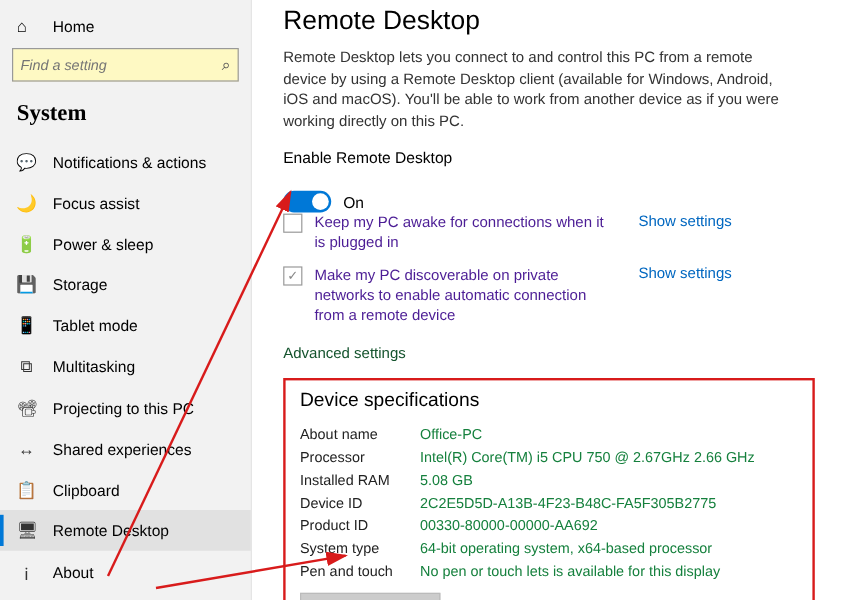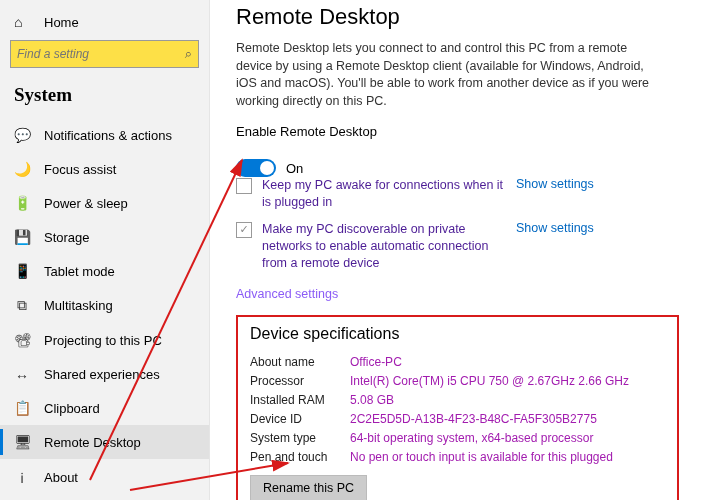--- a/index.html
+++ b/index.html
@@ -26,21 +26,21 @@
     display: flex; align-items: center;
     padding: 6px 14px 10px 14px;
     font-size: 13px;
   }
   .home-row .icon { width: 16px; margin-right: 14px; font-size: 14px; }
   .search-box {
     margin: 0 10px 12px 10px;
     display: flex;
     align-items: center;
     border: 1px solid #999;
-    background: #fde047;
+    background: #fef9c3;
     height: 28px;
     padding: 0 6px;
   }
   .search-box input {
     flex: 1;
     border: none;
     outline: none;
     font-size: 12px;
     color: #666;
     font-style: italic;
@@ -139,27 +139,27 @@
   .option-text {
     font-size: 12.5px;
     color: #4c1d95;
     line-height: 1.35;
     flex: 1;
     max-width: 250px;
   }
   .option-link {
     font-size: 12.5px;
     color: #0067c0;
-    margin-left: 4px;
+    margin-left: 20px;
     white-space: nowrap;
     cursor: pointer;
   }
   .adv-link {
     font-size: 12.5px;
-    color: #8b5cf6;
+    color: #14532d;
     margin: 6px 0 14px 0;
     display: inline-block;
     cursor: pointer;
   }
   
   .spec-box {
     border: 2px solid #d81b1b;
     padding: 8px 12px 10px 12px;
   }
   .spec-title {
@@ -172,21 +172,21 @@
     font-size: 12px;
     line-height: 1.5;
     margin-bottom: 1px;
   }
   .spec-label {
     width: 100px;
     flex-shrink: 0;
     color: #222;
   }
   .spec-val {
-    color: #a21caf;
+    color: #15803d;
     flex: 1;
   }
   .rename-btn {
     margin-top: 8px;
     padding: 5px 12px;
     background: #ccc;
     border: 1px solid #bbb;
     font-size: 12.5px;
     cursor: pointer;
     display: inline-block;
@@ -299,26 +299,30 @@
         </div>
       <div class="spec-row">
           <div class="spec-label">Installed RAM</div>
           <div class="spec-val">5.08 GB</div>
         </div>
       <div class="spec-row">
           <div class="spec-label">Device ID</div>
           <div class="spec-val">2C2E5D5D-A13B-4F23-B48C-FA5F305B2775</div>
         </div>
       <div class="spec-row">
+          <div class="spec-label">Product ID</div>
+          <div class="spec-val">00330-80000-00000-AA692</div>
+        </div>
+      <div class="spec-row">
           <div class="spec-label">System type</div>
           <div class="spec-val">64-bit operating system, x64-based processor</div>
         </div>
       <div class="spec-row">
           <div class="spec-label">Pen and touch</div>
-          <div class="spec-val">No pen or touch input is available for this plugged</div>
+          <div class="spec-val">No pen or touch lets is available for this display</div>
         </div>
       <div class="rename-btn">Rename this PC</div>
     </div>
   </div>
 </div>
 
 <svg class="annot">
   <defs>
     <marker id="ah" markerWidth="10" markerHeight="10" refX="8" refY="3" orient="auto">
       <path d="M0,0 L9,3 L0,6 Z" fill="#d81b1b"></path>

